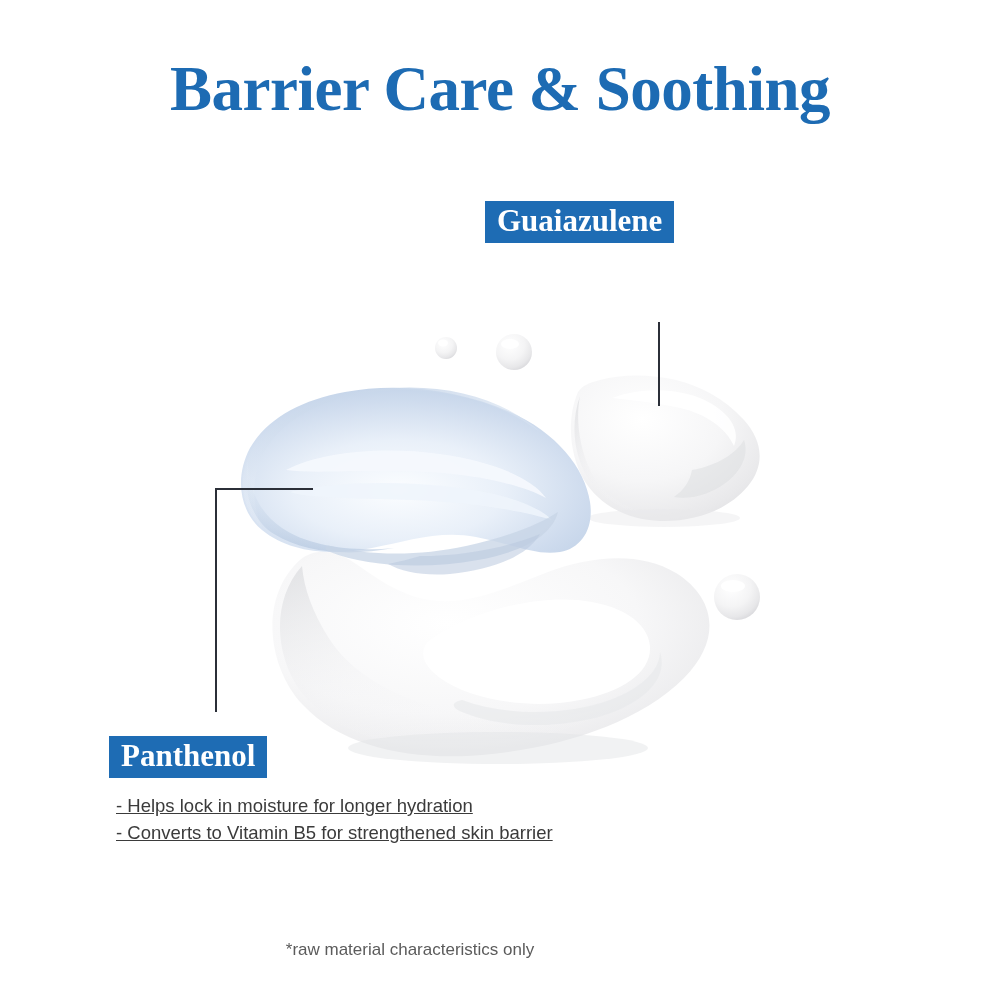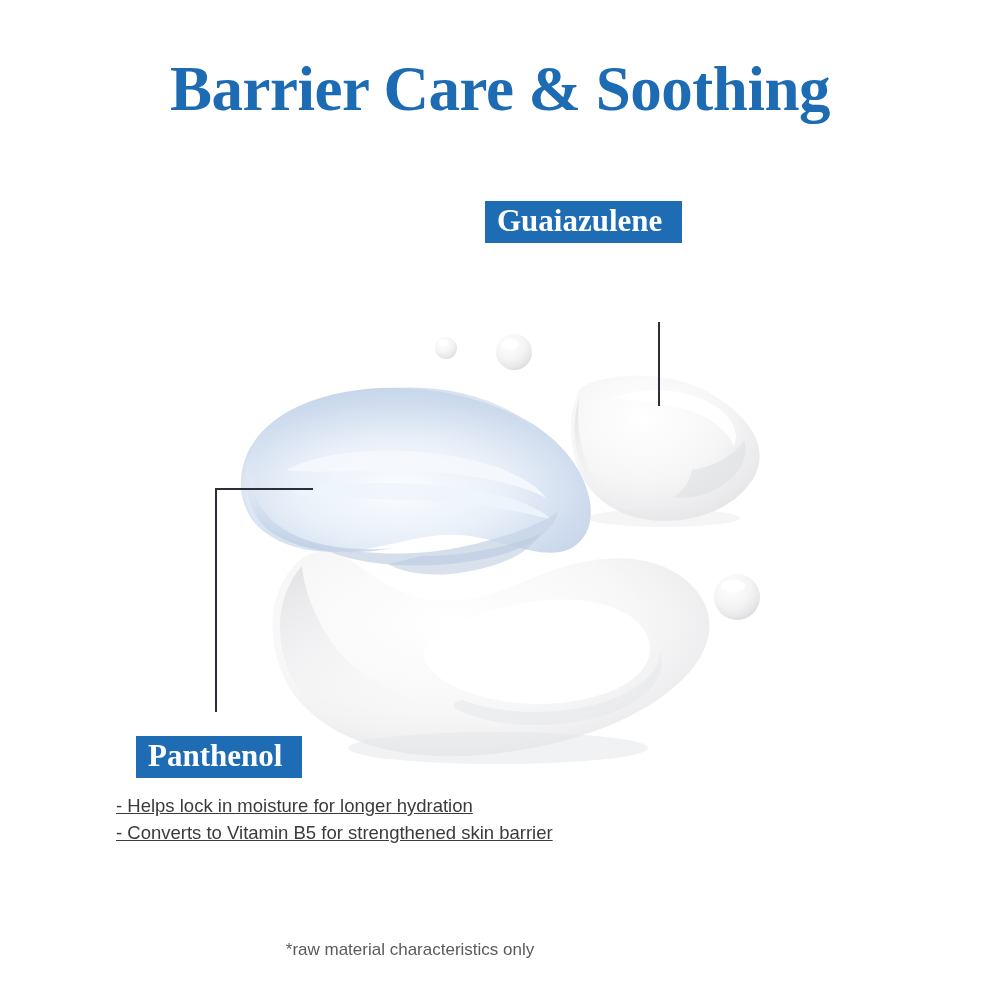--- a/index.html
+++ b/index.html
@@ -36,25 +36,25 @@
 
   
   .badge {
     position: absolute;
     background: #1e6cb4;
     color: #ffffff;
     font-family: "Liberation Serif", "DejaVu Serif", serif;
     font-weight: 700;
     font-size: 31px;
     line-height: 38px;
-    padding: 1px 20px 3px 12px;
+    padding: 1px 12px 3px 12px;
     white-space: nowrap;
   }
   #badge-guaiazulene { left: 485px; top: 201px; }
-  #badge-panthenol   { left: 136px; top: 736px; }
+  #badge-panthenol   { left: 109px; top: 736px; }
 
   
   .bullets {
     position: absolute;
     color: #3b3b3b;
     font-size: 18.5px;
     line-height: 27px;
     white-space: nowrap;
   }
   #bullets-guaiazulene { left: 484px; top: 257px; }

